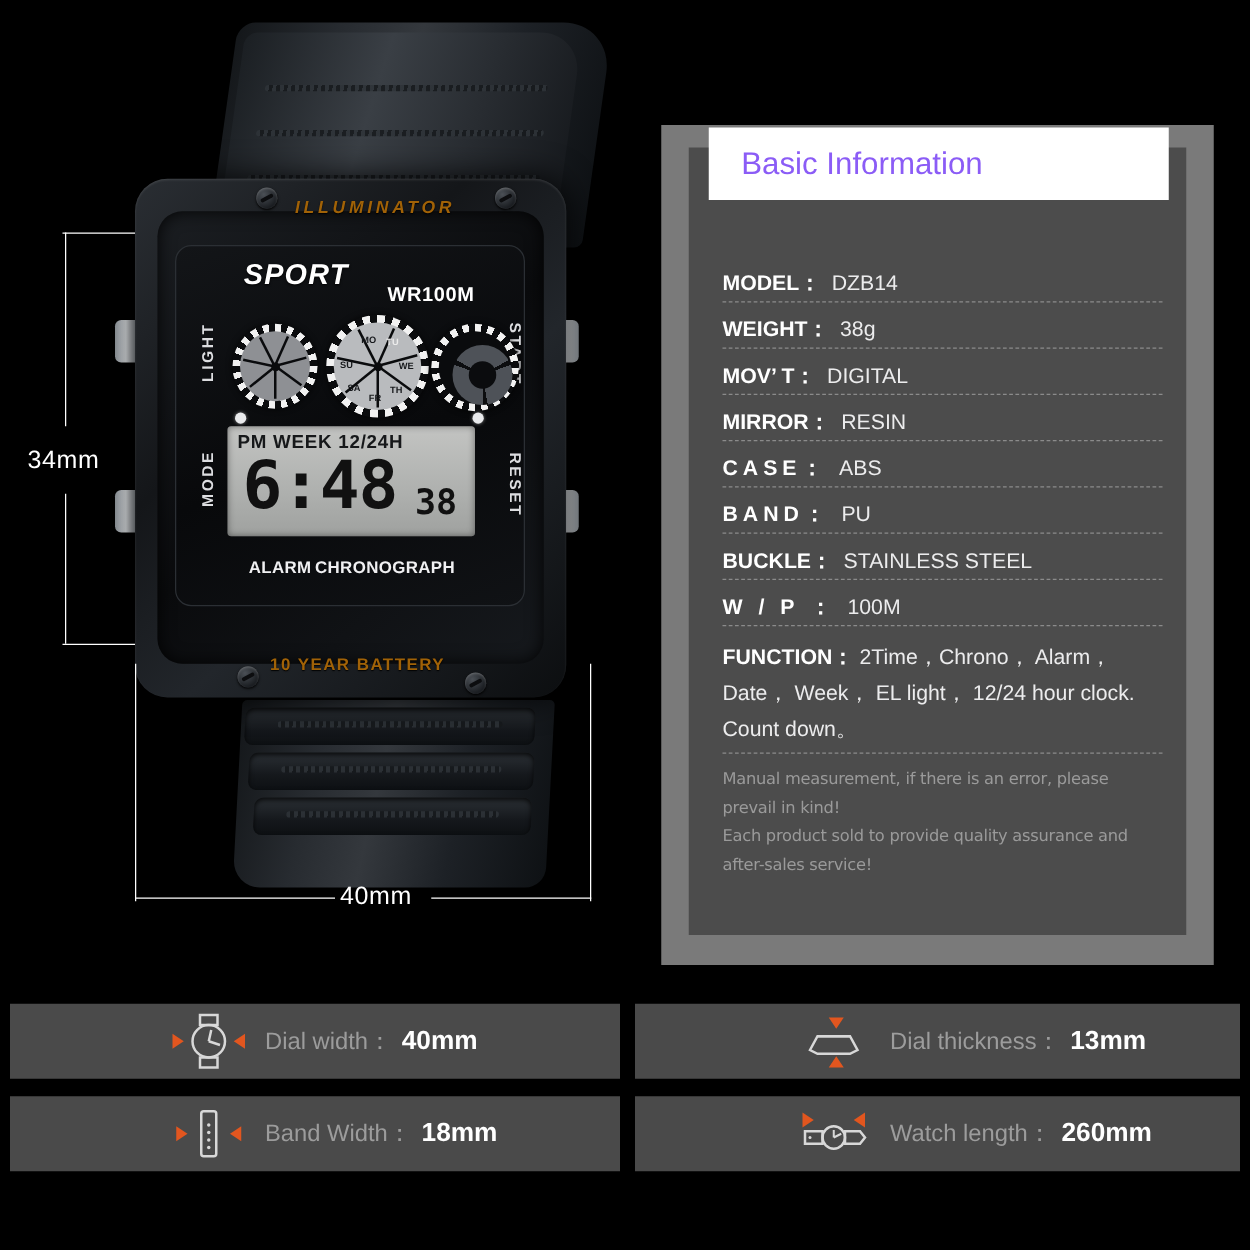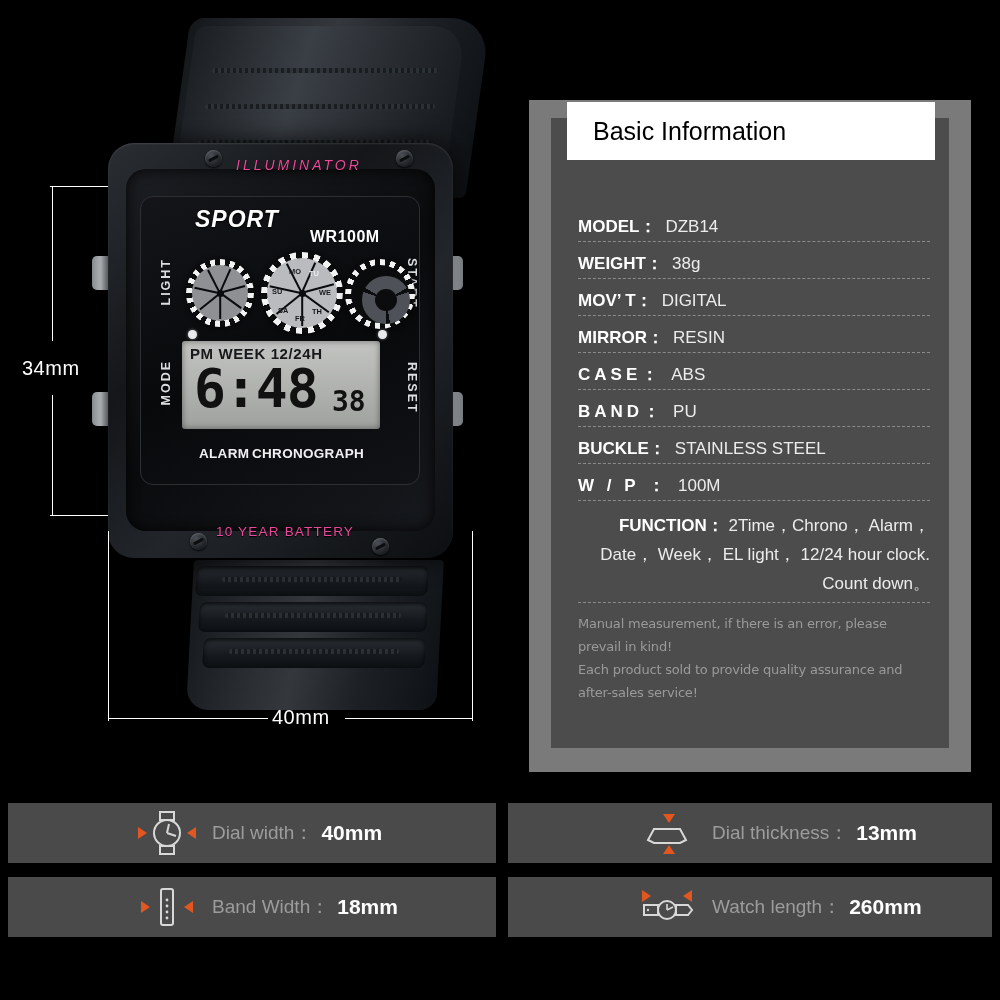--- a/index.html
+++ b/index.html
@@ -26,21 +26,21 @@
 
   
   #case{position:absolute;left:108px;top:143px;width:345px;height:415px;
     background:linear-gradient(135deg,#2a2e33 0%,#141619 35%,#22262b 60%,#0c0e10 100%);
     border-radius:26px;
     box-shadow:0 0 26px rgba(0,0,0,.9), inset 0 1px 2px rgba(255,255,255,.12);}
   #case-in{position:absolute;left:18px;top:26px;width:309px;height:362px;
     background:linear-gradient(140deg,#1b1e22,#0a0b0d 50%,#16191d);
     border-radius:20px;box-shadow:inset 0 0 14px rgba(0,0,0,.9);}
 
-  .bezel-txt{position:absolute;color:#ec4899;font-weight:normal;letter-spacing:2.5px;
+  .bezel-txt{position:absolute;color:#a16207;font-weight:bold;letter-spacing:2.5px;
     text-shadow:0 1px 1px #000;white-space:nowrap;}
   #illum{left:236px;top:157px;font-size:14px;font-style:italic;letter-spacing:3px;}
   #battery{left:216px;top:524px;font-size:13.5px;letter-spacing:1.2px;font-style:normal;}
 
   .screw{position:absolute;width:17px;height:17px;border-radius:50%;
     background:radial-gradient(circle at 35% 32%,#4b5056,#1a1d21 70%,#0a0b0d);
     box-shadow:inset 0 1px 2px rgba(255,255,255,.25),0 1px 2px #000;}
   .screw:after{content:"";position:absolute;left:3px;top:7px;width:11px;height:3px;
     background:#0c0d0f;border-radius:2px;transform:rotate(-28deg);}
 
@@ -110,29 +110,29 @@
 
   
   .dimline{position:absolute;background:#fff;}
   .dimtxt{position:absolute;color:#fff;font-size:20px;letter-spacing:.5px;}
 
   
   #panel{position:absolute;left:529px;top:100px;width:442px;height:672px;background:#7a7a7a;}
   #panel-card{position:absolute;left:22px;top:18px;width:398px;height:630px;background:#4c4c4c;}
   #panel-title{position:absolute;left:567px;top:102px;width:368px;height:58px;background:#fff;
     display:flex;align-items:center;}
-  #panel-title span{margin-left:26px;color:#000000;font-size:25px;}
+  #panel-title span{margin-left:26px;color:#8b5cf6;font-size:25px;}
 
   #spec-list{position:absolute;left:578px;top:215px;width:352px;}
   .spec-row{position:relative;padding:0 0 3px 0;border-bottom:1px dashed #8b8b8b;margin-bottom:10px;
     display:flex;align-items:baseline;}
   .spec-label{color:#fff;font-weight:bold;font-size:17px;white-space:nowrap;}
   .spec-label.sp{letter-spacing:4px;}
   .spec-val{color:#ececed;font-size:17px;margin-left:9px;white-space:nowrap;}
-  .fn-row{border-bottom:1px dashed #8b8b8b;padding-bottom:4px;margin-bottom:9px;text-align:right;}
+  .fn-row{border-bottom:1px dashed #8b8b8b;padding-bottom:4px;margin-bottom:9px;}
   .fn-line{color:#ececed;font-size:17px;line-height:29px;}
   .fn-line b{color:#fff;font-weight:bold;}
   .note{color:#9a9a9a;font-size:13px;line-height:23px;font-family:"DejaVu Sans",sans-serif;
     letter-spacing:-.2px;}
 
   
   .fcard{position:absolute;background:#4a4a4a;display:flex;align-items:center;}
   .fc-icon{width:62px;height:46px;position:relative;flex:0 0 62px;margin-left:128px;}
   .fc-label{color:#9c9c9c;font-size:19px;margin-left:14px;}
   .fc-val{color:#fff;font-size:21px;font-weight:bold;margin-left:8px;}

